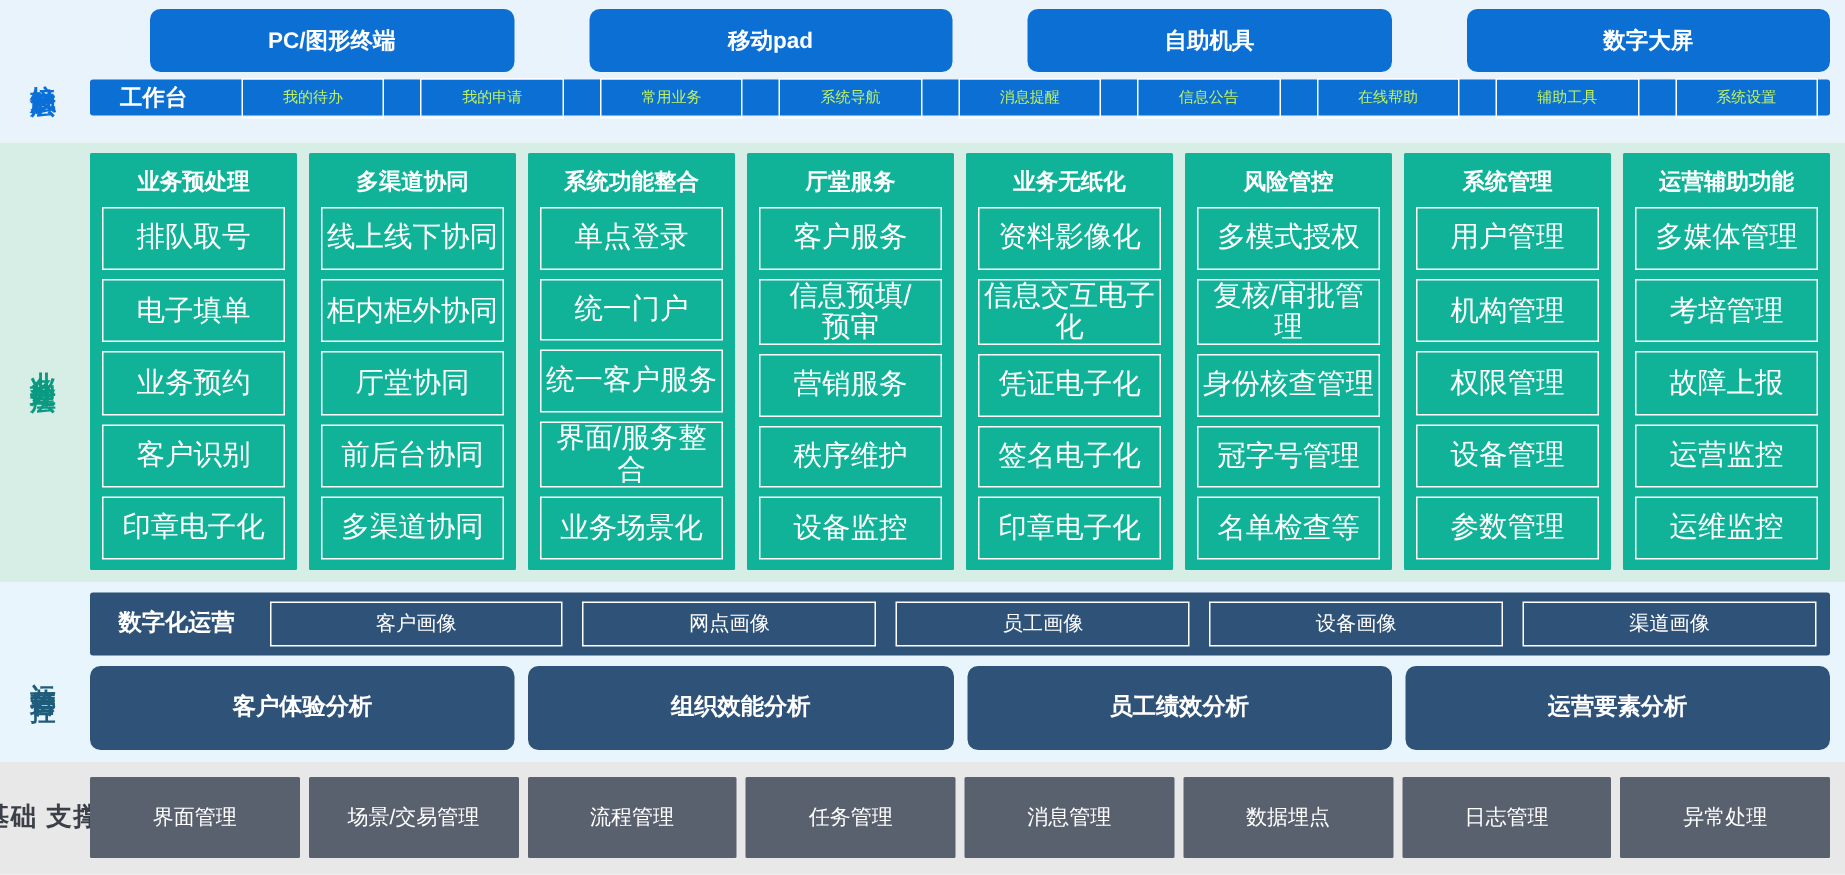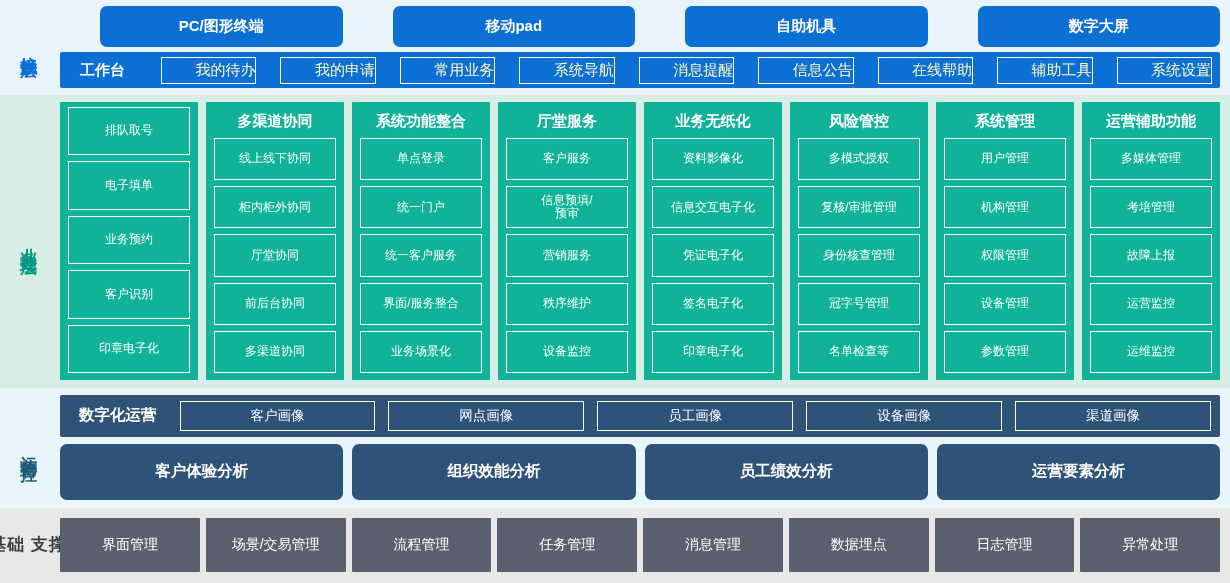--- a/index.html
+++ b/index.html
@@ -35,32 +35,32 @@
   .band-contact{height:95px;background:#e8f3fc;}
   .band-contact .band-label{color:#0a6fd8;}
   .contact-body{padding:6px 10px 7px 4px;gap:5px;}
   .terminal-row{display:flex;gap:10px;height:42px;}
   .terminal-box{
     flex:1;background:#0c6fd4;border-radius:7px;
     display:flex;align-items:center;justify-content:center;
     color:#fff;font-weight:bold;font-size:15px;margin-left:40px;
   }
   .workbench-row{
-    height:36px;background:#0c6fd4;border-radius:2px;
+    height:24px;background:#0c6fd4;border-radius:2px;
     display:flex;align-items:center;gap:24px;padding:0 8px;
     box-sizing:border-box;
   }
   .workbench-title{
     color:#fff;font-weight:bold;font-size:15px;
     padding:0 12px;white-space:nowrap;
   }
   .workbench-item{
     flex:1;height:25px;border:1px solid #ffffff;
-    display:flex;align-items:center;justify-content:flex-end;
-    color:#fef9c3;font-size:15px;white-space:nowrap;
+    display:flex;align-items:center;justify-content:center;
+    color:#bef264;font-size:10px;white-space:nowrap;
   }
 
   
   .band-business{height:293px;background:#d7eee7;}
   .band-business .band-label{color:#0a9a81;font-size:17px;}
   .business-body{padding:7px 10px 8px 4px;}
   .col-row{display:flex;gap:8px;height:100%;}
   .biz-col{
     flex:1;background:#11b398;
     display:flex;flex-direction:column;
@@ -68,21 +68,21 @@
     border-radius:1px;
   }
   .biz-col-head{
     color:#ffffff;font-weight:bold;font-size:15px;
     text-align:center;padding:5px 0 7px 0;white-space:nowrap;
   }
   .biz-items{flex:1;display:flex;flex-direction:column;gap:6px;}
   .biz-item{
     flex:1;border:1px solid #ffffff;
     display:flex;align-items:center;justify-content:center;
-    text-align:center;color:#ffffff;font-size:12px;
+    text-align:center;color:#ffffff;font-size:19px;
     line-height:1.12;padding:0 2px;box-sizing:border-box;
     white-space:pre-line;
   }
 
   
   .band-ops{height:120px;background:#e9f5fc;}
   .band-ops .band-label{color:#1d5c7a;}
   .ops-body{padding:7px 10px 8px 4px;gap:7px;}
   .ops-portrait-row{
     height:42px;background:#2f5278;border-radius:2px;
@@ -178,20 +178,21 @@
   </div>
 
   <div class="band band-business">
     <div class="band-label">
       <span>业务处理层</span>
     </div>
     <div class="band-body business-body">
       <div class="col-row">
 
         <div class="biz-col">
+          <div class="biz-col-head">业务预处理</div>
           <div class="biz-items">
             <div class="biz-item">排队取号</div>
             <div class="biz-item">电子填单</div>
             <div class="biz-item">业务预约</div>
             <div class="biz-item">客户识别</div>
             <div class="biz-item">印章电子化</div>
           </div>
         </div>
 
         <div class="biz-col">

